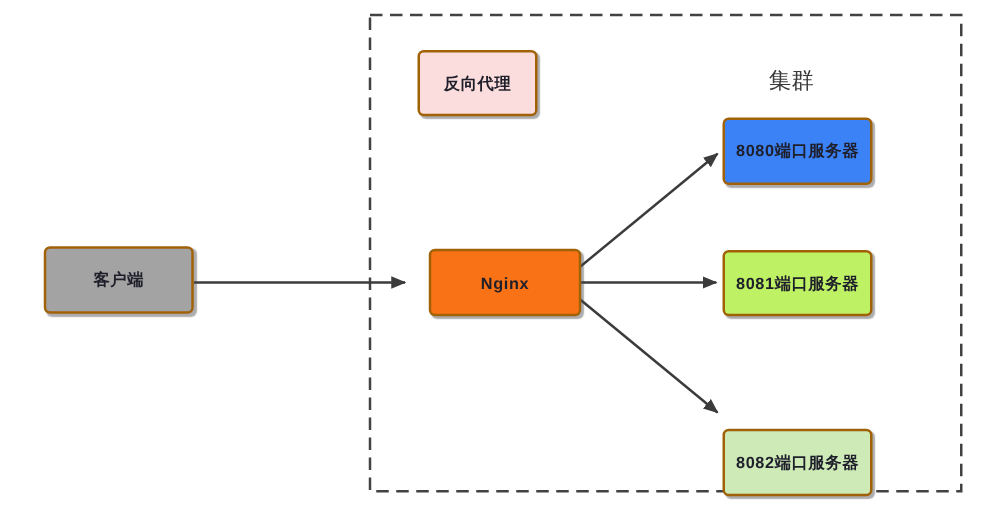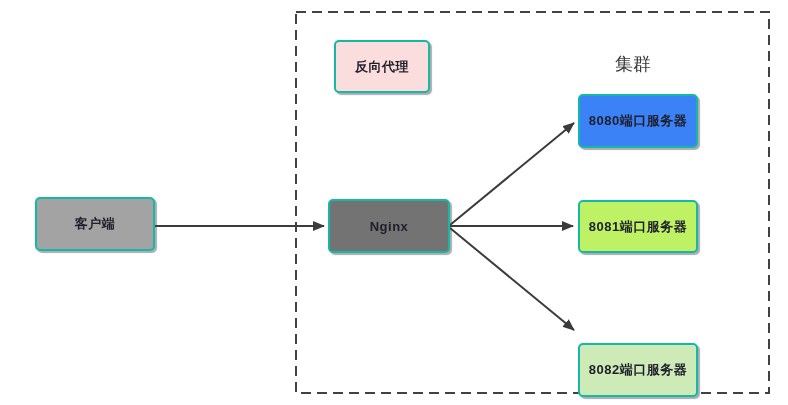--- a/index.html
+++ b/index.html
@@ -7,30 +7,30 @@
     position:relative;
     width:788px;height:405px;
     background:#ffffff;
     font-family:"Liberation Sans","DejaVu Sans",sans-serif;
     overflow:hidden;
   }
   .layer{position:absolute;left:0;top:0;width:788px;height:405px;}
   .node{
     position:absolute;
     box-sizing:border-box;
-    border:2px solid #14b8a6;
+    border:2px solid #a16207;
     border-radius:5px;
     display:flex;align-items:center;justify-content:center;
     font-size:13px;font-weight:bold;color:#1f1f2b;
     box-shadow:2px 2px 1px rgba(70,70,75,0.45);
     letter-spacing:0.5px;
   }
   .node-client{left:35px;top:197px;width:120px;height:54px;background:#a3a3a3;align-items:center;}
   .node-proxy {left:334px;top:40px;width:96px;height:53px;background:#fadddc;}
-  .node-nginx {left:328px;top:199px;width:122px;height:54px;background:#737373;}
+  .node-nginx {left:343px;top:199px;width:122px;height:54px;background:#f97316;}
   .node-s8080 {left:578px;top:94px;width:120px;height:54px;background:#3b82f6;}
   .node-s8081 {left:578px;top:200px;width:120px;height:53px;background:#bef264;}
   .node-s8082 {left:578px;top:303px;width:120px;height:54px;background:#cdeab7;margin-top:40px;}
   .cluster-label{
     position:absolute;left:593px;top:52px;width:80px;
     text-align:center;font-size:18px;color:#3a3a3a;font-weight:normal;
   }
 </style>
 </head>
 <body>

